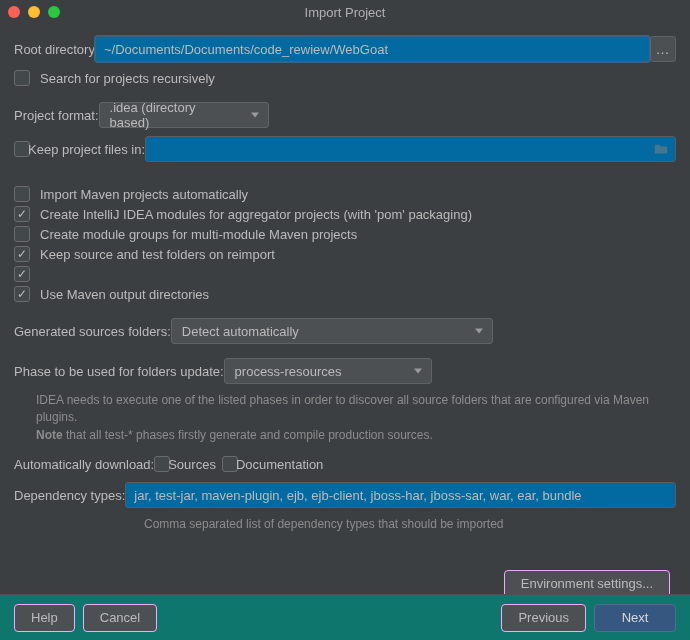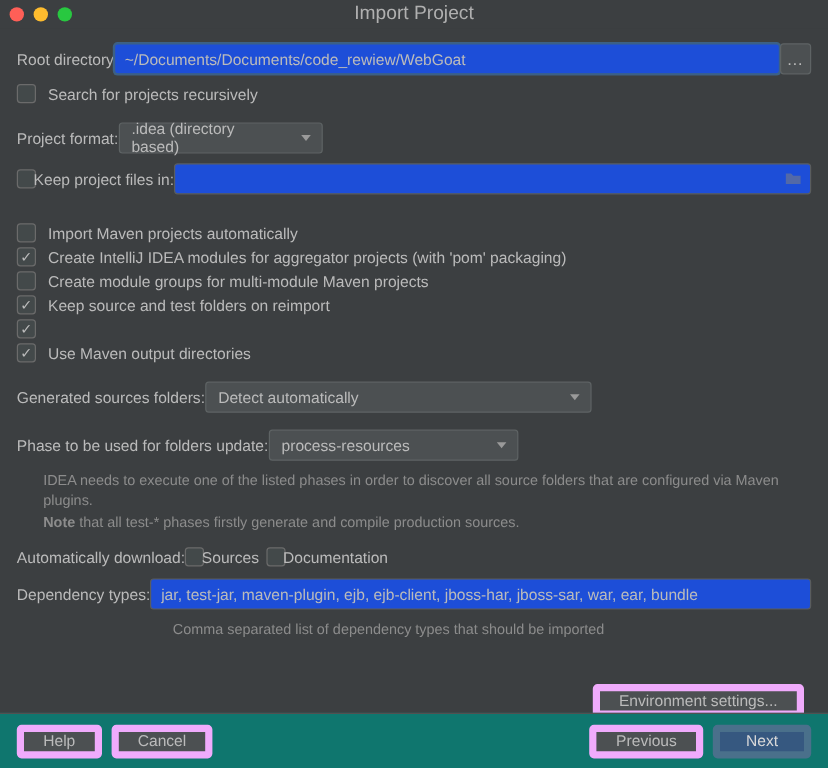--- a/index.html
+++ b/index.html
@@ -23,28 +23,28 @@
   .traffic-lights { display: flex; gap: 8px; }
   .dot { width: 12px; height: 12px; border-radius: 50%; display: inline-block; }
   .dot.red { background: #ff5f57; }
   .dot.yellow { background: #febc2e; }
   .dot.green { background: #28c840; }
   .title-text {
     position: absolute;
     left: 0; right: 0;
     text-align: center;
     color: #b0b0b0;
-    font-size: 16px;
+    font-size: 13px;
   }
   .content { padding: 12px 14px 0 14px; }
   .row { display: flex; align-items: center; margin-bottom: 8px; gap: 0; }
   label.plain { color: #bbbbbb; white-space: nowrap; }
   input.text {
     flex: 1 1 auto;
-    background: #1d4ed8;
+    background: #0369a1;
     border: 1px solid #5a5d5e;
     color: #bbbbbb;
     height: 26px;
     padding: 2px 8px;
     border-radius: 3px;
     font-size: 13px;
   }
   input.text.focused {
     border: 1px solid #3d6185;
     box-shadow: 0 0 0 1px #3d6185;
@@ -127,21 +127,21 @@
     align-items: center;
     padding: 0 14px;
     border-top: 1px solid #515151;
     gap: 8px;
     background: #0f766e;
   }
   .btn {
     height: 28px;
     padding: 0 16px;
     background: #4c5052;
-    border: 6px solid #f0abfc;
+    border: 1px solid #f0abfc;
     border-radius: 4px;
     color: #bbbbbb;
     font-size: 13px;
     display: inline-flex;
     align-items: center;
     justify-content: center;
     cursor: pointer;
   }
   .btn.primary {
     background: #365880;

